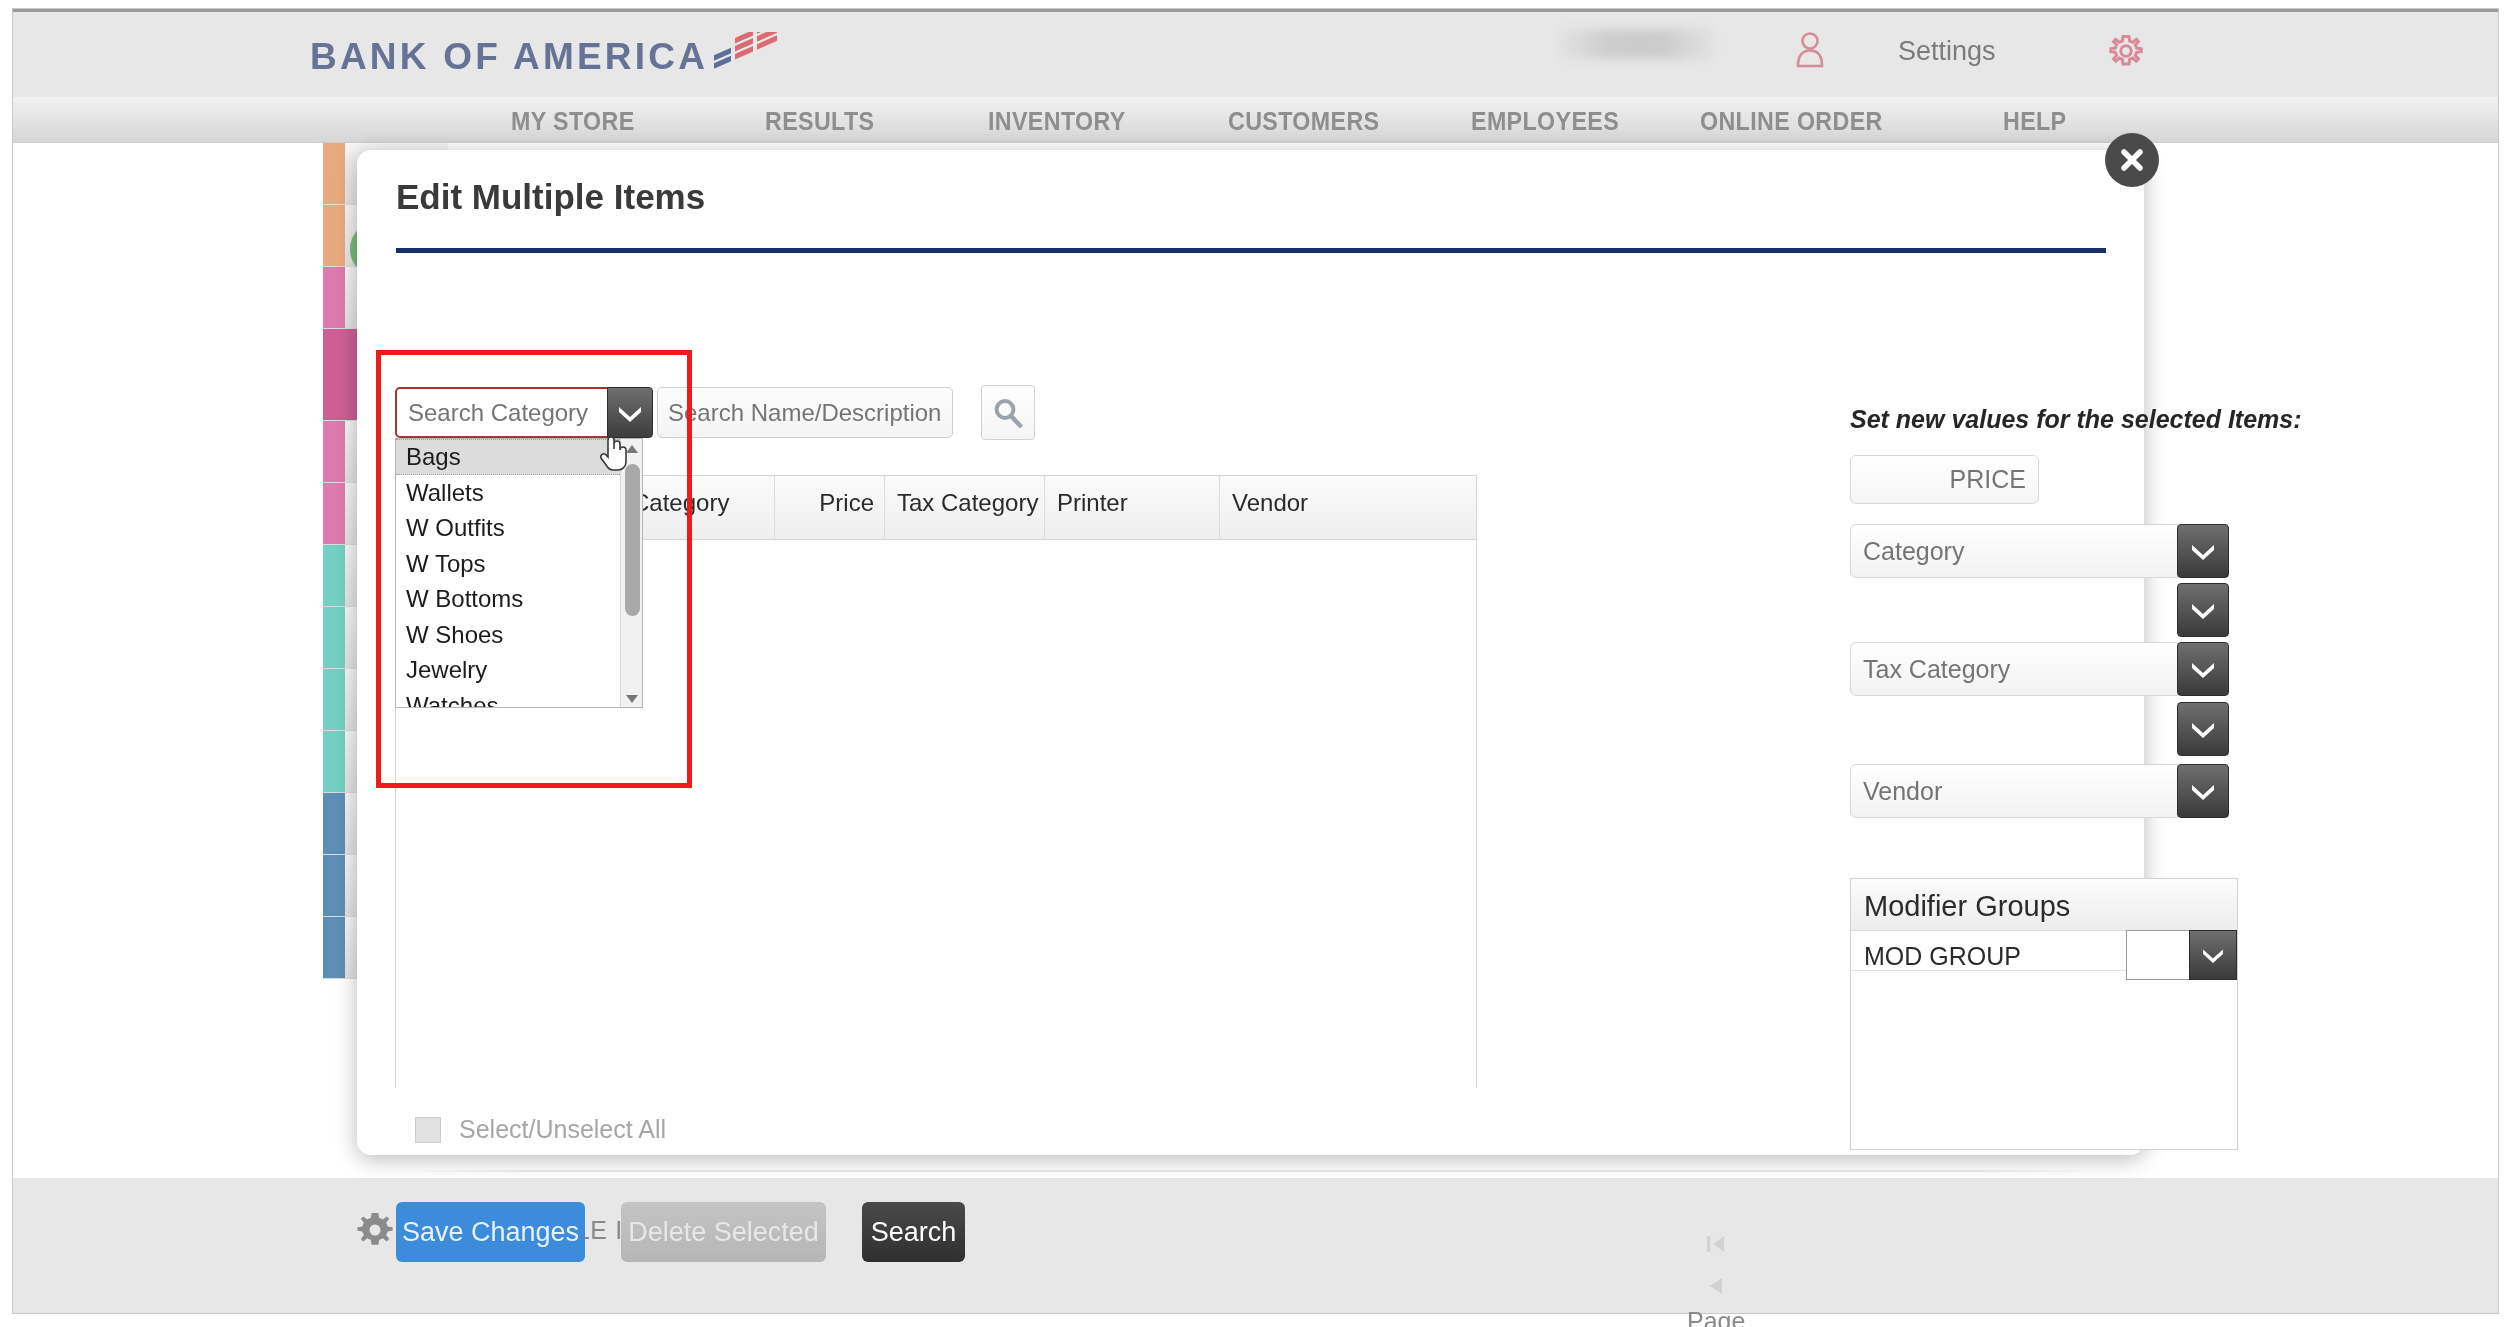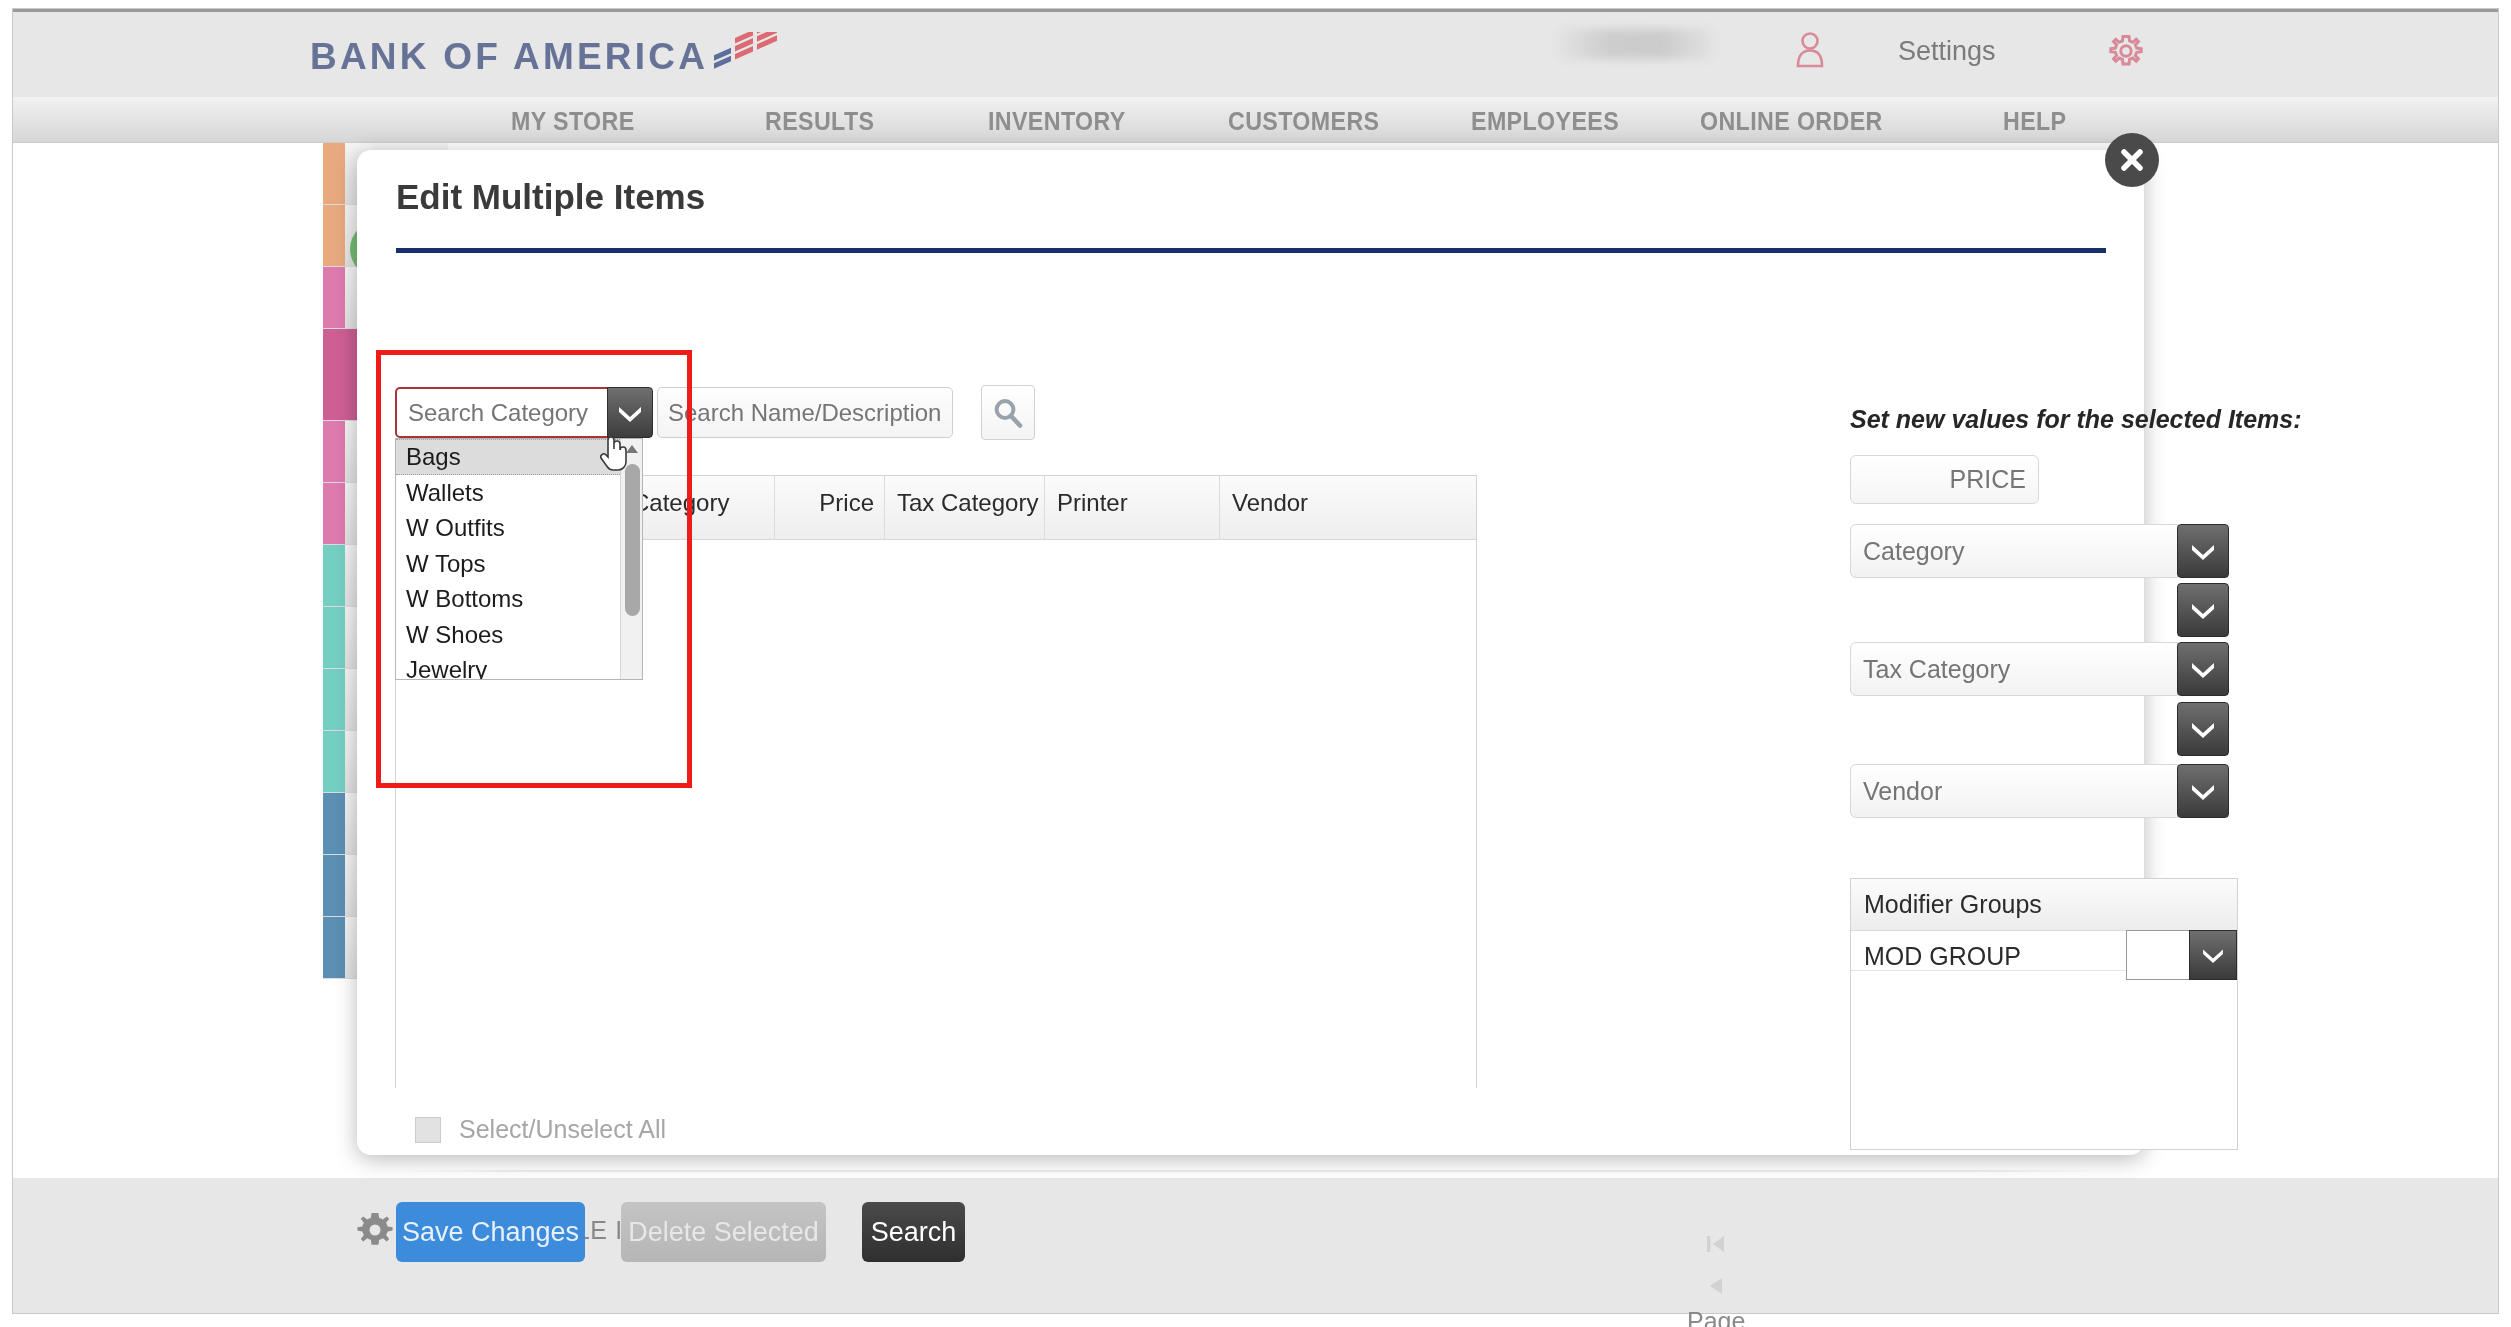--- a/index.html
+++ b/index.html
@@ -227,21 +227,21 @@
     width: 54px; height: 55px;
     border: 1px solid #d2d2d2; border-radius: 4px;
     background: linear-gradient(180deg,#ffffff,#f4f4f4);
     display: flex; align-items: center; justify-content: center;
   }
 
   
   .dropdown {
     position: absolute;
     left: 38px; top: 288px;
-    width: 248px; height: 242px;
+    width: 248px; height: 270px;
     background: #ffffff;
     border: 1px solid #b5b5b5;
     z-index: 33;
     overflow: hidden;
   }
   .dd-scroll {
     position: absolute; left: 0; top: 0;
     width: 226px; height: 270px;
   }
   .dd-item {
@@ -379,21 +379,21 @@
   .modbox {
     position: absolute; left: 1493px; top: 728px;
     width: 388px; height: 272px;
     border: 1px solid #d2d2d2;
     background: #ffffff;
   }
   .modbox-head {
     height: 52px;
     background: linear-gradient(180deg,#fcfcfc,#ececec);
     border-bottom: 1px solid #dcdcdc;
-    font-size: 25px; color: #2b2b2b;
+    font-size: 29px; color: #2b2b2b;
     padding: 11px 0 0 13px;
     white-space: nowrap;
   }
   .modbox-row {
     position: relative;
     height: 40px;
     border-bottom: 1px solid #e3e3e3;
     font-size: 25px; color: #2b2b2b;
     padding: 11px 0 0 13px;
     white-space: nowrap;

